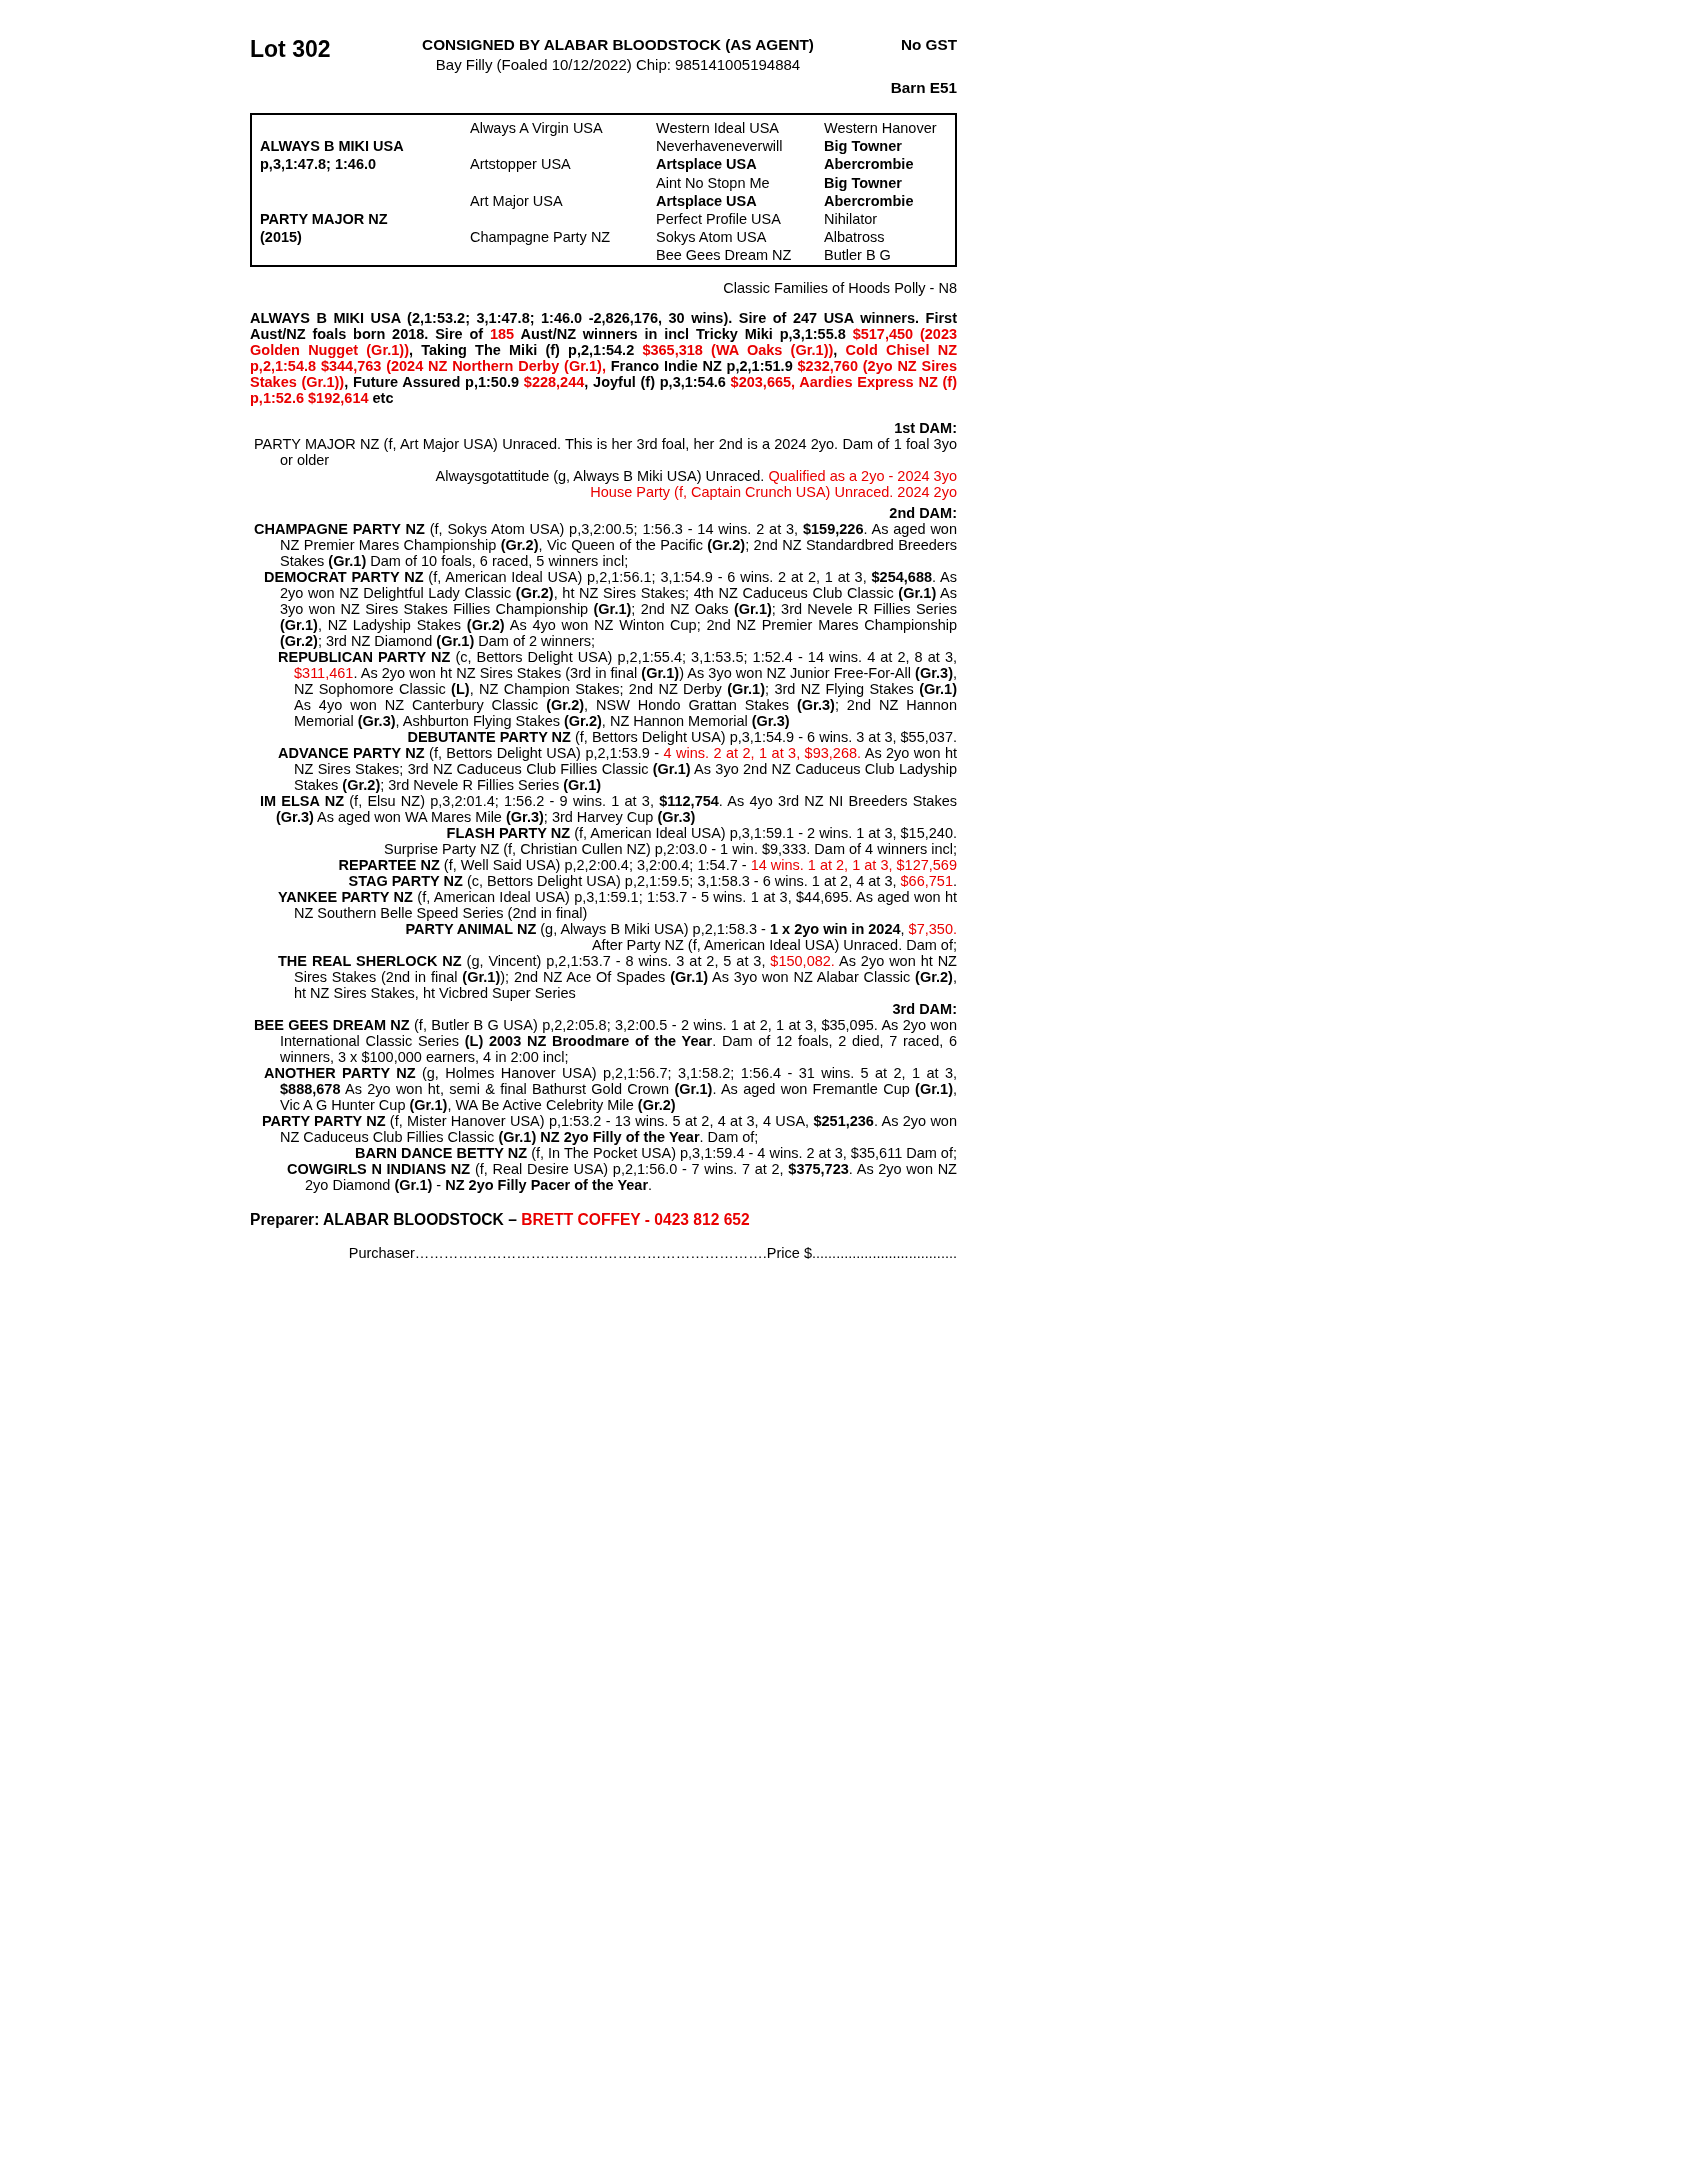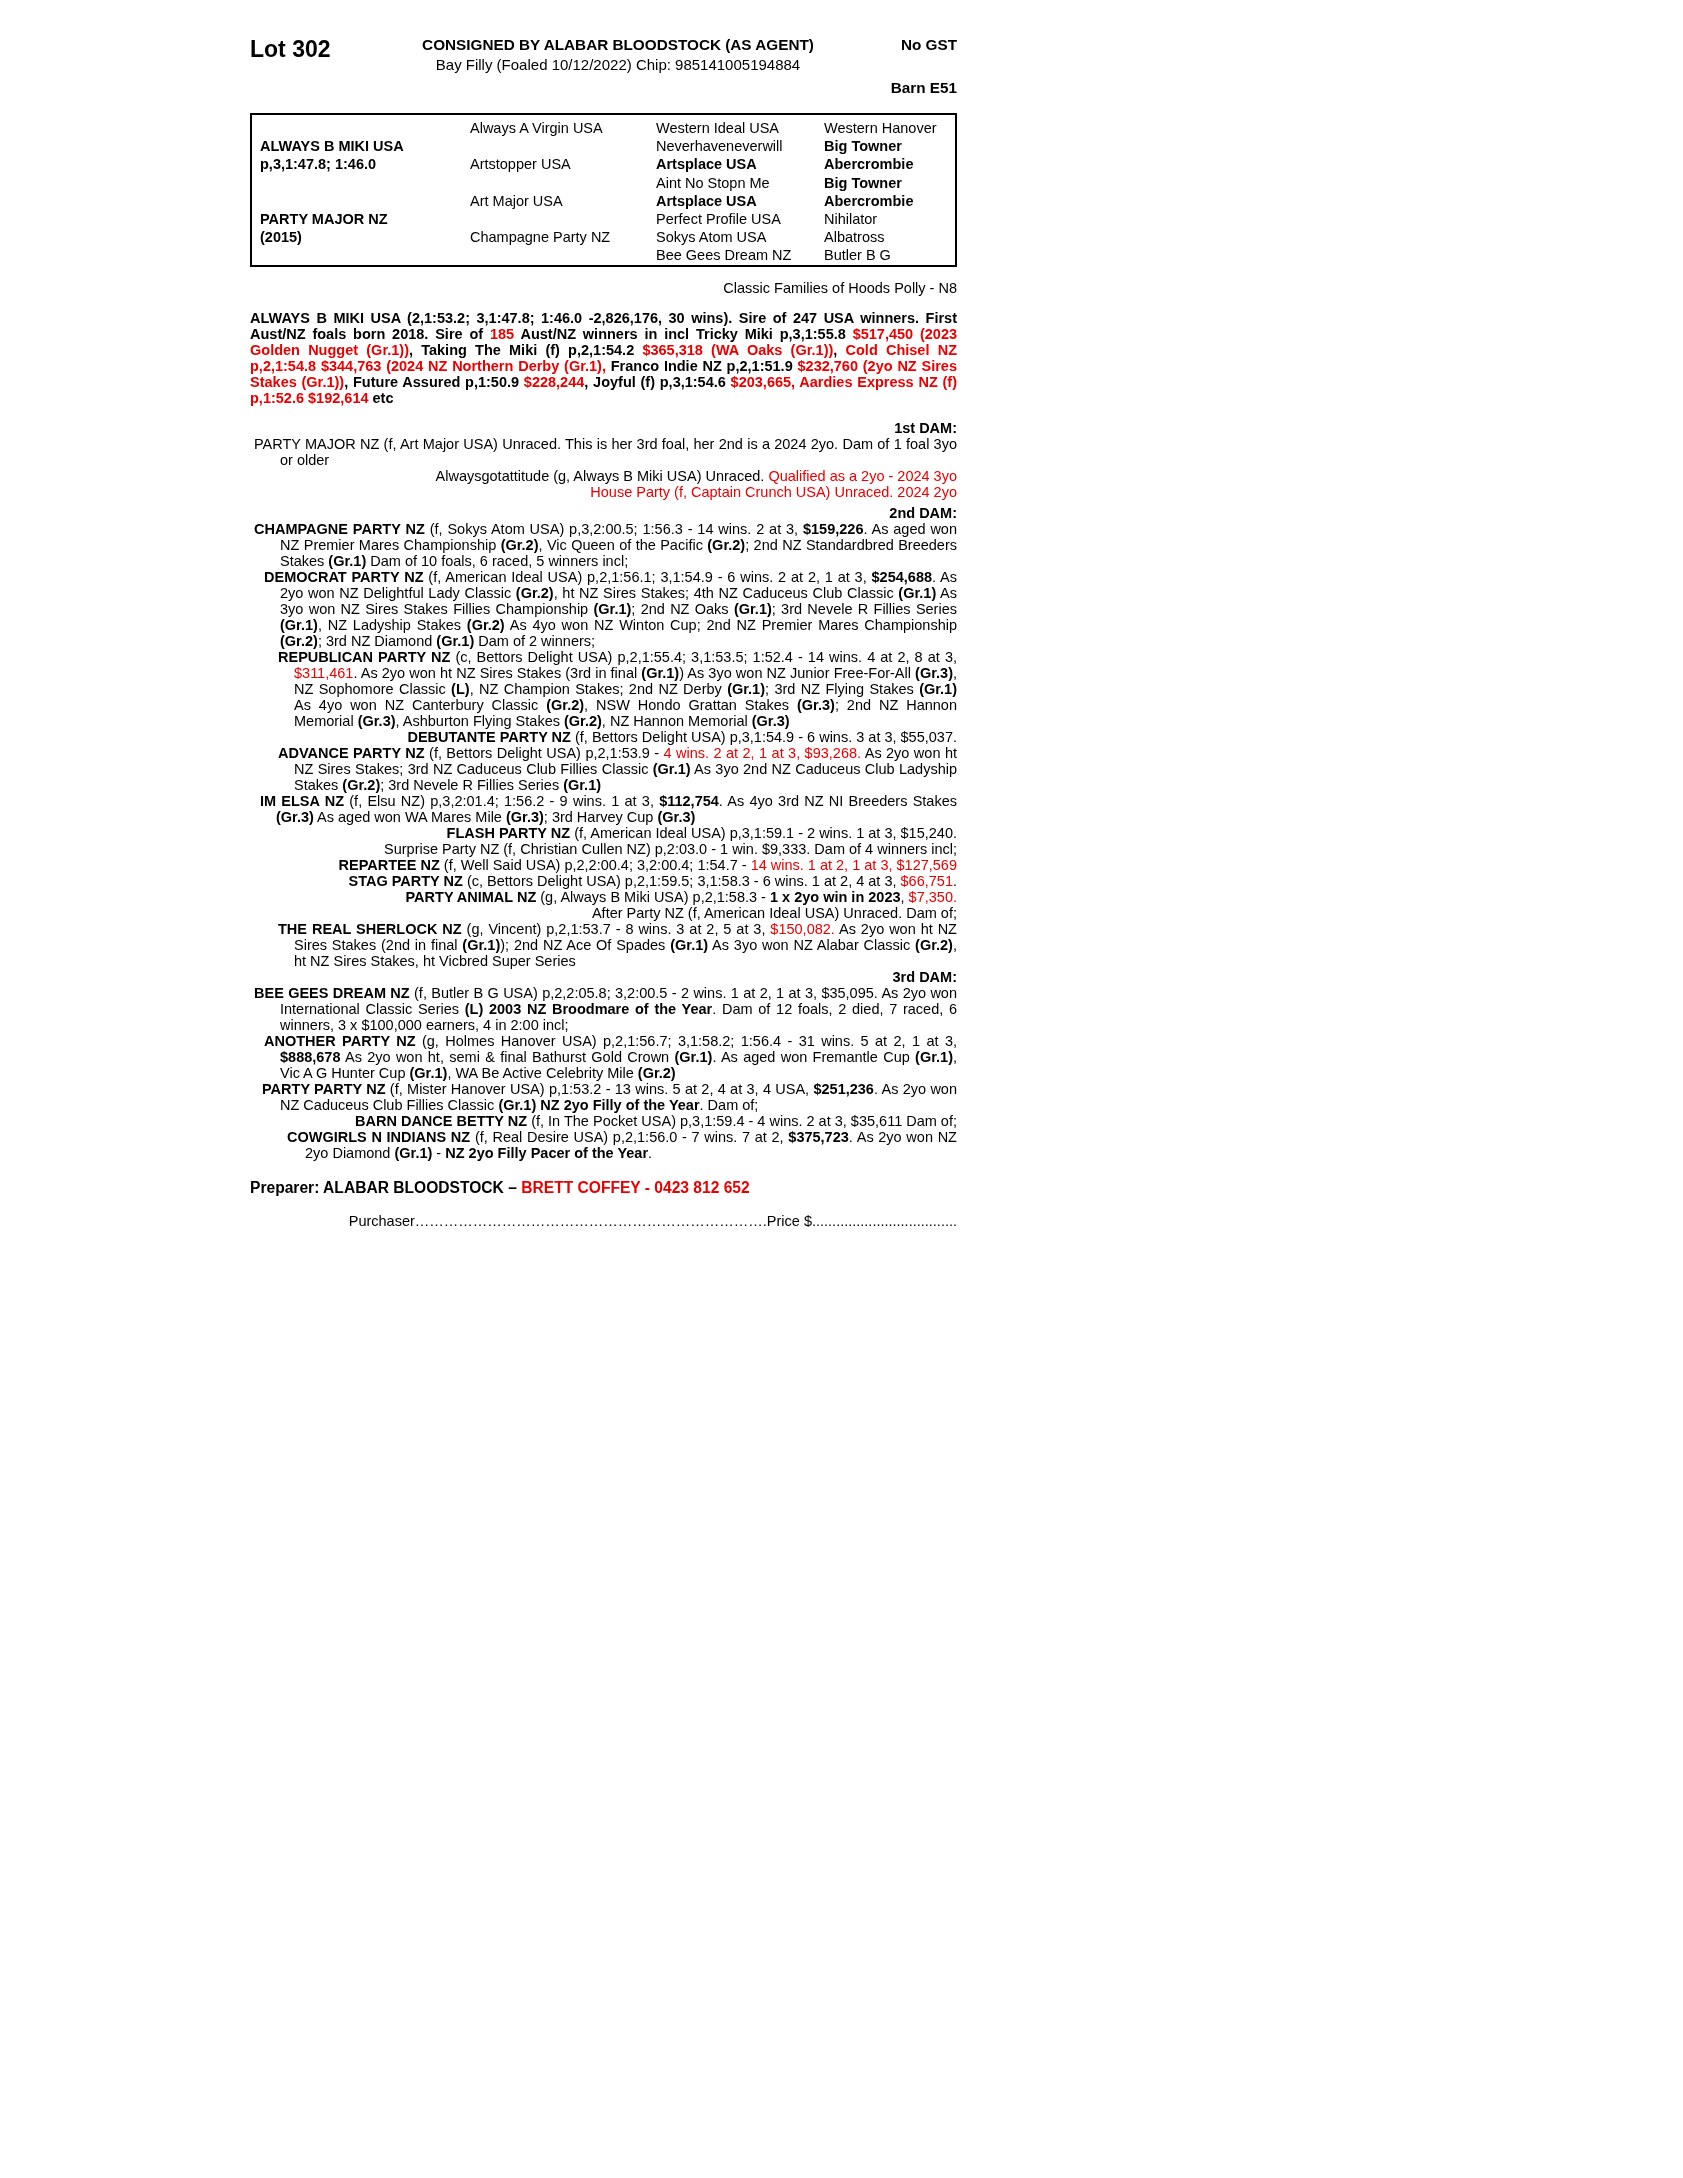--- a/index.html
+++ b/index.html
@@ -81,21 +81,22 @@
         <div class="para" style="padding-left: 30px; text-indent: -26px;"><span class="b">CHAMPAGNE PARTY NZ</span><span> (f, Sokys Atom USA) p,3,2:00.5; 1:56.3 - 14 wins. 2 at 3, </span><span class="b">$159,226</span><span>. As aged won NZ Premier Mares Championship </span><span class="b">(Gr.2)</span><span>, Vic Queen of the Pacific </span><span class="b">(Gr.2)</span><span>; 2nd NZ Standardbred Breeders Stakes </span><span class="b">(Gr.1)</span><span> Dam of 10 foals, 6 raced, 5 winners incl;</span></div>
         <div class="para" style="padding-left: 30px; text-indent: -16px;"><span class="b">DEMOCRAT PARTY NZ</span><span> (f, American Ideal USA) p,2,1:56.1; 3,1:54.9 - 6 wins. 2 at 2, 1 at 3, </span><span class="b">$254,688</span><span>. As 2yo won NZ Delightful Lady Classic </span><span class="b">(Gr.2)</span><span>, ht NZ Sires Stakes; 4th NZ Caduceus Club Classic </span><span class="b">(Gr.1)</span><span> As 3yo won NZ Sires Stakes Fillies Championship </span><span class="b">(Gr.1)</span><span>; 2nd NZ Oaks </span><span class="b">(Gr.1)</span><span>; 3rd Nevele R Fillies Series </span><span class="b">(Gr.1)</span><span>, NZ Ladyship Stakes </span><span class="b">(Gr.2)</span><span> As 4yo won NZ Winton Cup; 2nd NZ Premier Mares Championship </span><span class="b">(Gr.2)</span><span>; 3rd NZ Diamond </span><span class="b">(Gr.1)</span><span> Dam of 2 winners;</span></div>
         <div class="para" style="padding-left: 44px; text-indent: -16px;"><span class="b">REPUBLICAN PARTY NZ</span><span> (c, Bettors Delight USA) p,2,1:55.4; 3,1:53.5; 1:52.4 - 14 wins. 4 at 2, 8 at 3, </span><span class="r">$311,461</span><span>. As 2yo won ht NZ Sires Stakes (3rd in final </span><span class="b">(Gr.1)</span><span>) As 3yo won NZ Junior Free-For-All </span><span class="b">(Gr.3)</span><span>, NZ Sophomore Classic </span><span class="b">(L)</span><span>, NZ Champion Stakes; 2nd NZ Derby </span><span class="b">(Gr.1)</span><span>; 3rd NZ Flying Stakes </span><span class="b">(Gr.1)</span><span> As 4yo won NZ Canterbury Classic </span><span class="b">(Gr.2)</span><span>, NSW Hondo Grattan Stakes </span><span class="b">(Gr.3)</span><span>; 2nd NZ Hannon Memorial </span><span class="b">(Gr.3)</span><span>, Ashburton Flying Stakes </span><span class="b">(Gr.2)</span><span>, NZ Hannon Memorial </span><span class="b">(Gr.3)</span></div>
         <div class="para left" style="padding-left: 44px; text-indent: -16px;"><span class="b">DEBUTANTE PARTY NZ</span><span> (f, Bettors Delight USA) p,3,1:54.9 - 6 wins. 3 at 3, $55,037.</span></div>
         <div class="para" style="padding-left: 44px; text-indent: -16px;"><span class="b">ADVANCE PARTY NZ</span><span> (f, Bettors Delight USA) p,2,1:53.9 - </span><span class="r">4 wins. 2 at 2, 1 at 3, $93,268.</span><span> As 2yo won ht NZ Sires Stakes; 3rd NZ Caduceus Club Fillies Classic </span><span class="b">(Gr.1)</span><span> As 3yo 2nd NZ Caduceus Club Ladyship Stakes </span><span class="b">(Gr.2)</span><span>; 3rd Nevele R Fillies Series </span><span class="b">(Gr.1)</span></div>
         <div class="para" style="padding-left: 26px; text-indent: -16px;"><span class="b">IM ELSA NZ</span><span> (f, Elsu NZ) p,3,2:01.4; 1:56.2 - 9 wins. 1 at 3, </span><span class="b">$112,754</span><span>. As 4yo 3rd NZ NI Breeders Stakes </span><span class="b">(Gr.3)</span><span> As aged won WA Mares Mile </span><span class="b">(Gr.3)</span><span>; 3rd Harvey Cup </span><span class="b">(Gr.3)</span></div>
         <div class="para left" style="padding-left: 28px; text-indent: -16px;"><span class="b">FLASH PARTY NZ</span><span> (f, American Ideal USA) p,3,1:59.1 - 2 wins. 1 at 3, $15,240.</span></div>
         <div class="para left" style="padding-left: 30px; text-indent: -16px;"><span>Surprise Party NZ (f, Christian Cullen NZ) p,2:03.0 - 1 win. $9,333. Dam of 4 winners incl;</span></div>
         <div class="para left" style="padding-left: 44px; text-indent: -16px;"><span class="b">REPARTEE NZ</span><span> (f, Well Said USA) p,2,2:00.4; 3,2:00.4; 1:54.7 - </span><span class="r">14 wins. 1 at 2, 1 at 3, $127,569</span></div>
         <div class="para left" style="padding-left: 44px; text-indent: -16px;"><span class="b">STAG PARTY NZ</span><span> (c, Bettors Delight USA) p,2,1:59.5; 3,1:58.3 - 6 wins. 1 at 2, 4 at 3, </span><span class="r">$66,751</span><span>.</span></div>
-        <div class="para left" style="padding-left: 44px; text-indent: -16px;"><span class="b">PARTY ANIMAL NZ</span><span> (g, Always B Miki USA) p,2,1:58.3 - </span><span class="b">1 x 2yo win in 2023</span><span>, </span><span class="r">$7,350.</span></div>
+        <div class="para" style="padding-left: 44px; text-indent: -16px;"><span class="b">YANKEE PARTY NZ</span><span> (f, American Ideal USA) p,3,1:59.1; 1:53.7 - 5 wins. 1 at 3, $44,695. As aged won ht NZ Southern Belle Speed Series (2nd in final)</span></div>
+        <div class="para left" style="padding-left: 44px; text-indent: -16px;"><span class="b">PARTY ANIMAL NZ</span><span> (g, Always B Miki USA) p,2,1:58.3 - </span><span class="b">1 x 2yo win in 2024</span><span>, </span><span class="r">$7,350.</span></div>
         <div class="para left" style="padding-left: 30px; text-indent: -16px;"><span>After Party NZ (f, American Ideal USA) Unraced. Dam of;</span></div>
         <div class="para" style="padding-left: 44px; text-indent: -16px;"><span class="b">THE REAL SHERLOCK NZ</span><span> (g, Vincent) p,2,1:53.7 - 8 wins. 3 at 2, 5 at 3, </span><span class="r">$150,082.</span><span> As 2yo won ht NZ Sires Stakes (2nd in final </span><span class="b">(Gr.1)</span><span>); 2nd NZ Ace Of Spades </span><span class="b">(Gr.1)</span><span> As 3yo won NZ Alabar Classic </span><span class="b">(Gr.2)</span><span>, ht NZ Sires Stakes, ht Vicbred Super Series</span></div>
         <div class="para left" style="padding-left: 0px; text-indent: 0px;"><span class="b">3rd DAM:</span></div>
         <div class="para" style="padding-left: 30px; text-indent: -26px;"><span class="b">BEE GEES DREAM NZ</span><span> (f, Butler B G USA) p,2,2:05.8; 3,2:00.5 - 2 wins. 1 at 2, 1 at 3, $35,095. As 2yo won International Classic Series </span><span class="b">(L) 2003 NZ Broodmare of the Year</span><span>. Dam of 12 foals, 2 died, 7 raced, 6 winners, 3 x $100,000 earners, 4 in 2:00 incl;</span></div>
         <div class="para" style="padding-left: 30px; text-indent: -16px;"><span class="b">ANOTHER PARTY NZ</span><span> (g, Holmes Hanover USA) p,2,1:56.7; 3,1:58.2; 1:56.4 - 31 wins. 5 at 2, 1 at 3, </span><span class="b">$888,678</span><span> As 2yo won ht, semi &amp; final Bathurst Gold Crown </span><span class="b">(Gr.1)</span><span>. As aged won Fremantle Cup </span><span class="b">(Gr.1)</span><span>, Vic A G Hunter Cup </span><span class="b">(Gr.1)</span><span>, WA Be Active Celebrity Mile </span><span class="b">(Gr.2)</span></div>
         <div class="para" style="padding-left: 30px; text-indent: -18px;"><span class="b">PARTY PARTY NZ</span><span> (f, Mister Hanover USA) p,1:53.2 - 13 wins. 5 at 2, 4 at 3, 4 USA, </span><span class="b">$251,236</span><span>. As 2yo won NZ Caduceus Club Fillies Classic </span><span class="b">(Gr.1) NZ 2yo Filly of the Year</span><span>. Dam of;</span></div>
         <div class="para left" style="padding-left: 44px; text-indent: -18px;"><span class="b">BARN DANCE BETTY NZ</span><span> (f, In The Pocket USA) p,3,1:59.4 - 4 wins. 2 at 3, $35,611 Dam of;</span></div>
         <div class="para" style="padding-left: 55px; text-indent: -18px;"><span class="b">COWGIRLS N INDIANS NZ</span><span> (f, Real Desire USA) p,2,1:56.0 - 7 wins. 7 at 2, </span><span class="b">$375,723</span><span>. As 2yo won NZ 2yo Diamond </span><span class="b">(Gr.1)</span><span> - </span><span class="b">NZ 2yo Filly Pacer of the Year</span><span>.</span></div>
         <div class="para lg" style="padding-left: 0px; text-indent: 0px; margin-top: 18px;"><span class="b">Preparer: ALABAR BLOODSTOCK – </span><span class="br">BRETT COFFEY - 0423 812 652</span></div>
         <div class="para left" style="padding-left: 0px; text-indent: 0px; margin-top: 16px;"><span>Purchaser……………………………………………………………….Price $....................................</span></div>

